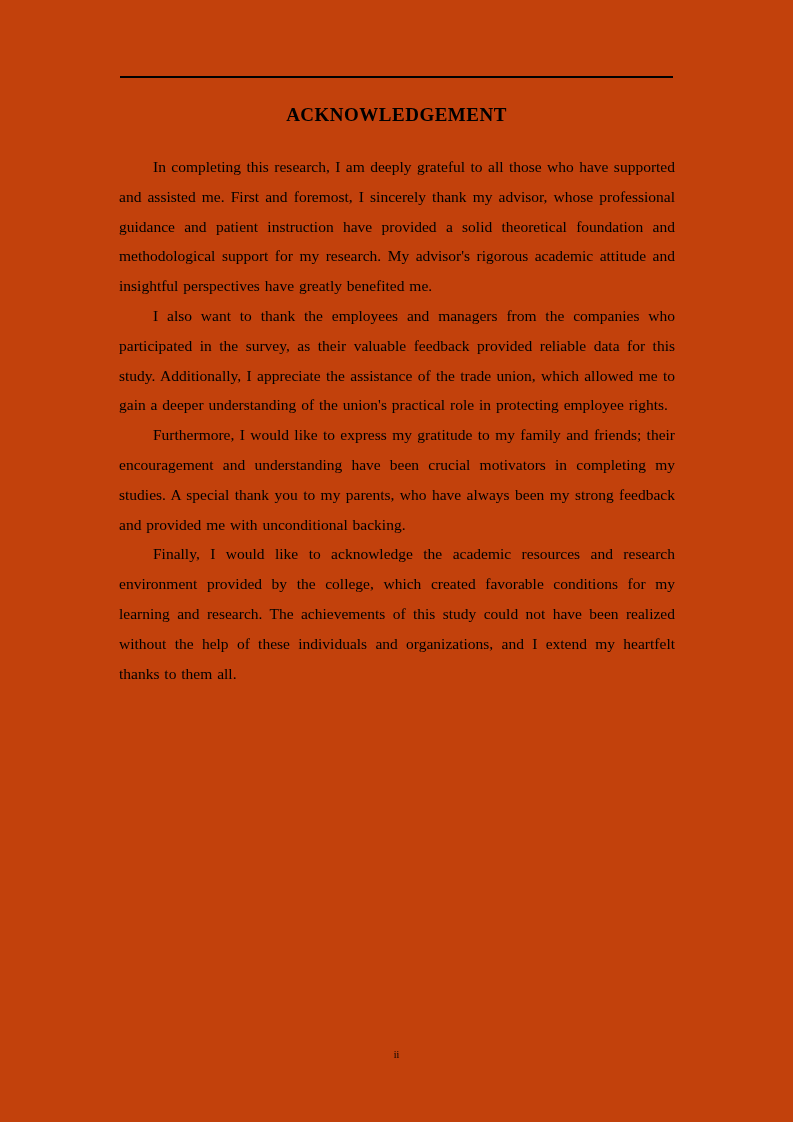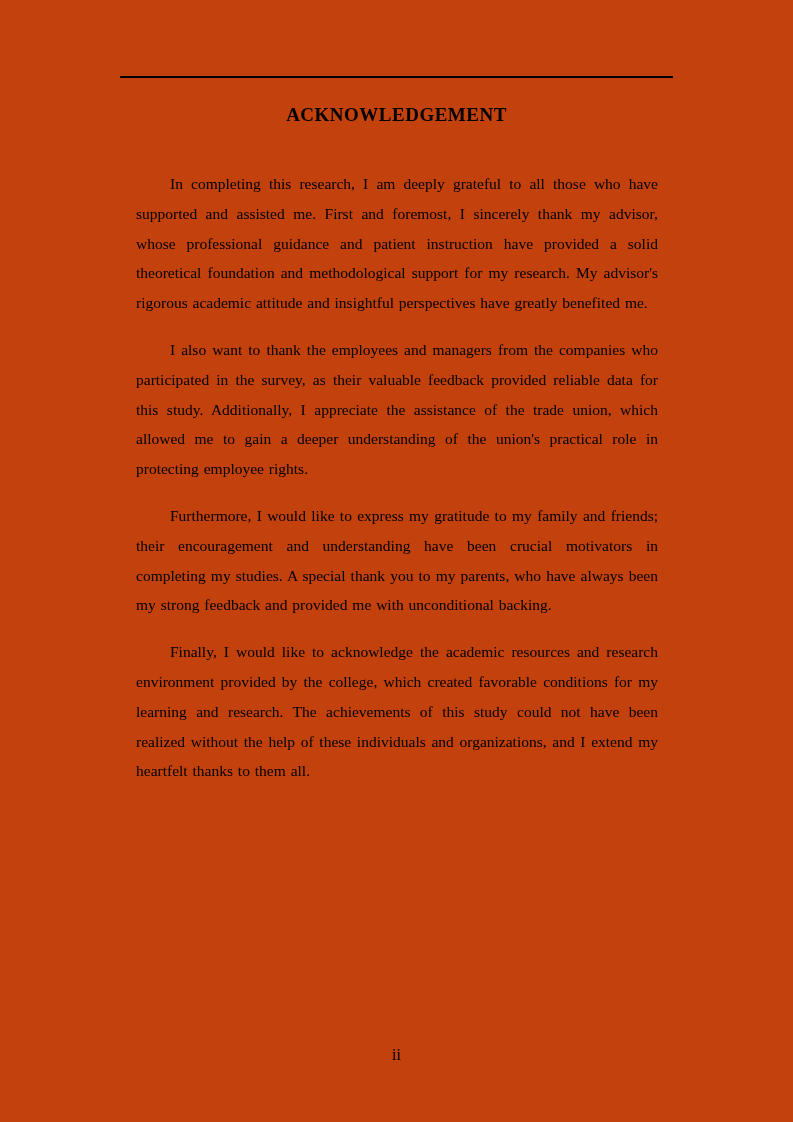--- a/index.html
+++ b/index.html
@@ -36,35 +36,35 @@
     letter-spacing: 0.5px;
     line-height: 24px;
   }
   .body-text {
     position: absolute;
     left: 119px;
     top: 152px;
     width: 556px;
   }
   .body-text p {
-    margin: 17px;
+    margin: 0;
     padding: 0;
     font-size: 15.5px;
     line-height: 29.8px;
     text-align: justify;
     text-indent: 34px;
     word-spacing: 1px;
   }
   .page-number {
     position: absolute;
     left: 0;
     top: 1032px;
     width: 793px;
     text-align: center;
-    font-size: 16px;
+    font-size: 10px;
     line-height: 16px;
     margin-top: 15px;
   }
 </style>
 </head>
 <body>
 
 <div class="page">
 
   <div class="header-rule"></div>

